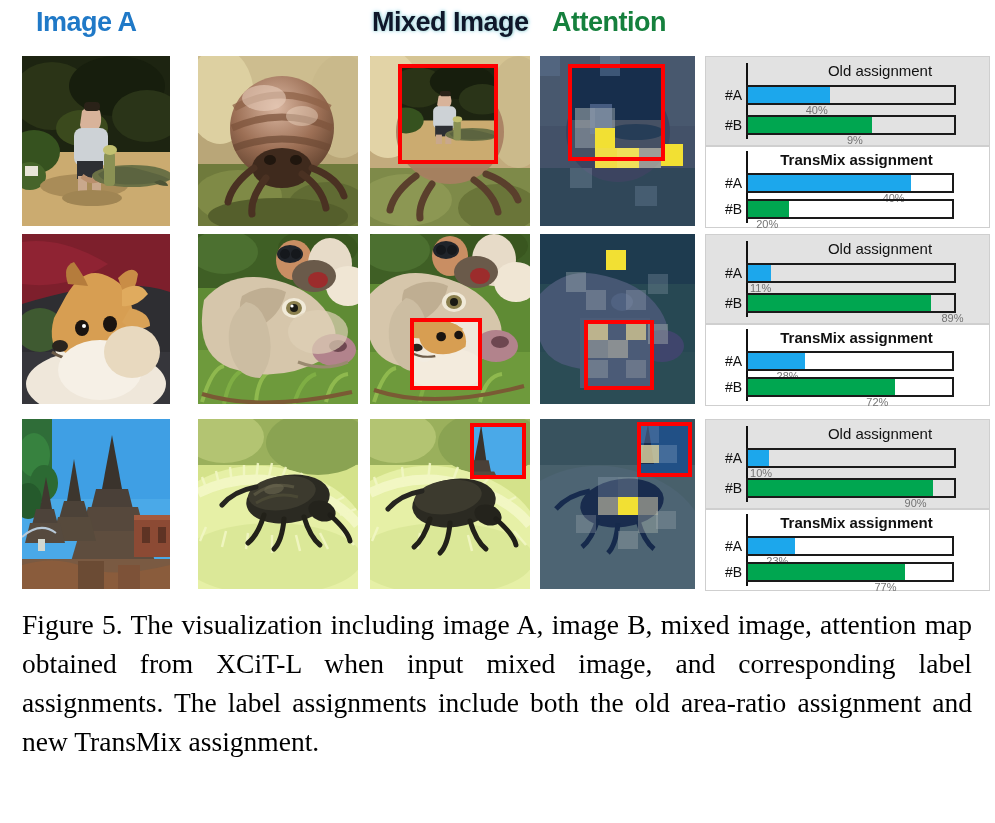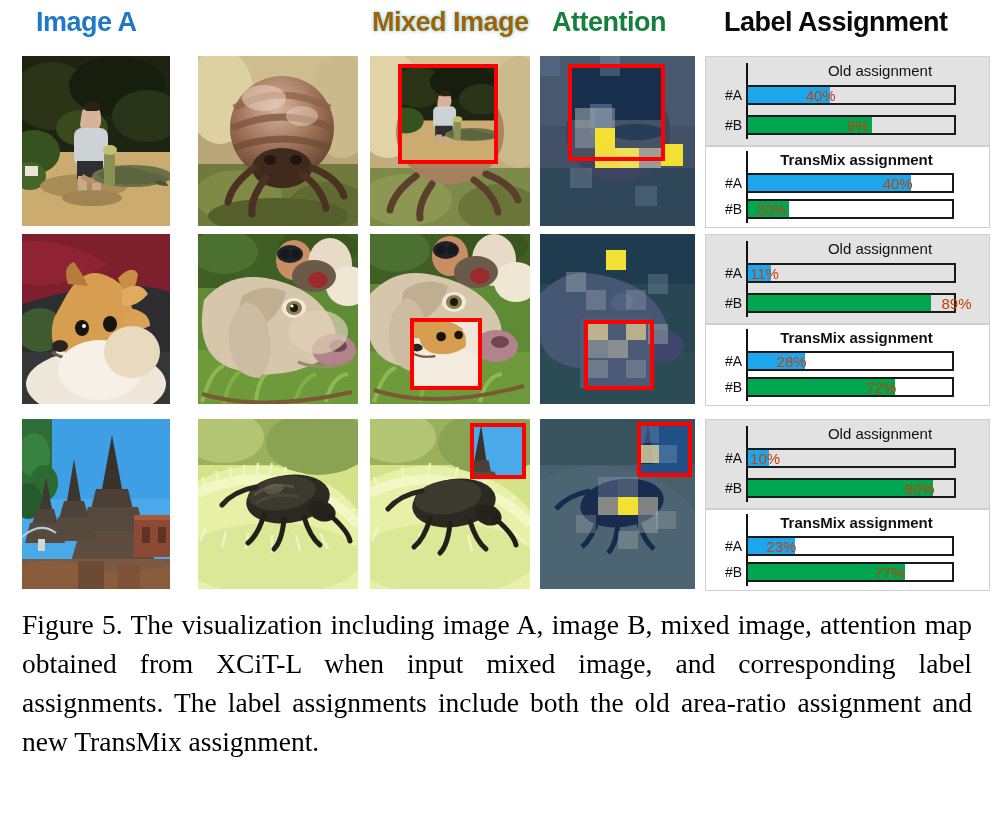--- a/index.html
+++ b/index.html
@@ -25,21 +25,21 @@
     position: absolute;
     top: 7px;
     font-family: "Liberation Sans", sans-serif;
     font-weight: bold;
     font-size: 27px;
     letter-spacing: -0.5px;
     white-space: nowrap;
   }
   .hdr-a      { left: 36px;  color: #2079c7; }
   .hdr-b      { left: 216px; color: #4e8b31; margin-top: 47px; }
-  .hdr-mixed  { left: 372px; color: #a16207;
+  .hdr-mixed  { left: 372px; color: #0f172a;
                 text-shadow: 0 0 3px #b9e4e0, 0 0 5px #a9d8ef, 1px 0 2px #bde5d8; }
   .hdr-attn   { left: 552px; color: #15803d; }
   .hdr-label  { left: 724px; color: #0a0a0a; }
 
   
   #figure-grid {
     position: absolute;
     left: 0; top: 48px;
     width: 995px; height: 552px;
   }
@@ -143,23 +143,23 @@
   .panel-new .bar-track { width: 208px; }
   .bar-fill {
     position: absolute;
     left: 0; top: 0;
     height: 100%;
   }
   .fill-a { background: #1ca7ec; }
   .fill-b { background: #00a650; }
   .bar-value {
     position: absolute;
-    top: 0;
-    font-size: 15px;
-    color: #c2410c;
+    top: 17px;
+    font-size: 11px;
+    color: #737373;
     white-space: nowrap;
   }
 
   
   .panel-old .row-a { top: 28px; }
   .panel-old .row-b { top: 58px; }
   .panel-new .row-a { top: 26px; }
   .panel-new .row-b { top: 52px; }
 
   
@@ -177,21 +177,20 @@
   }
 </style>
 </head>
 <body>
 
 <div id="column-headers">
   <div class="col-header hdr-a">Image A</div>
   <div class="col-header hdr-b">Image B</div>
   <div class="col-header hdr-mixed">Mixed Image</div>
   <div class="col-header hdr-attn">Attention</div>
-  <div class="col-header hdr-label">Label Assignment</div>
 </div>
 
 <div id="figure-grid">
 
   <div class="fig-row row-1">
 
     <div class="cell cell-imgA">
       <div class="photo">
         <svg class="layer" viewBox="0 0 148 170" preserveAspectRatio="none">
           <rect x="0" y="0" width="148" height="170" fill="#c9a86b"></rect>

